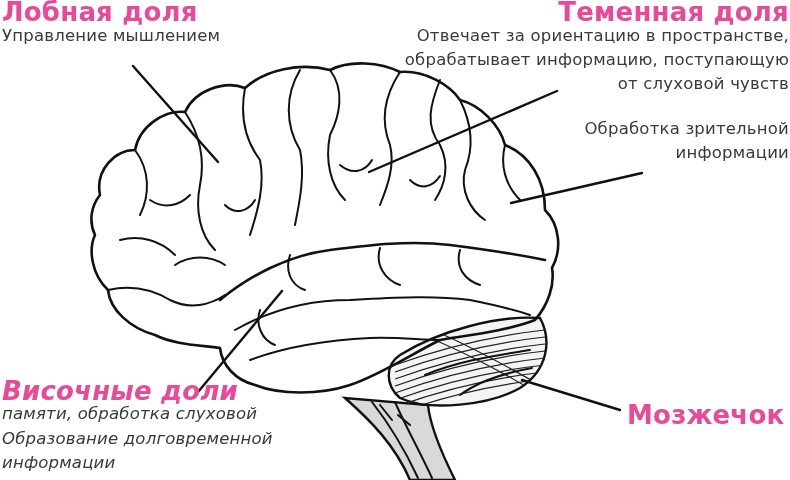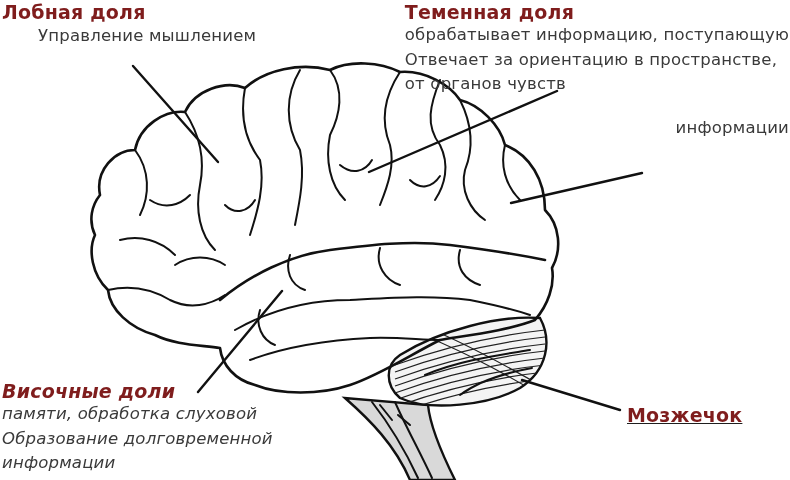--- a/index.html
+++ b/index.html
@@ -1,21 +1,21 @@
 <!DOCTYPE html>
 <html><head>
   <meta charset="utf-8">
   <style>
     html, body { margin:0; padding:0; background:#ffffff; }
     body { width:790px; height:480px; position:relative; overflow:hidden;
            font-family:"DejaVu Sans","Liberation Sans",sans-serif; color:#1e1e1e; }
     .label { position:absolute; }
-    .title { font-weight:bold; font-size:19px; letter-spacing:0.2px; line-height:22px; color:#7f1d1d; }
+    .title { font-weight:bold; font-size:26px; letter-spacing:0.2px; line-height:22px; color:#ec4899; }
     .desc { font-size:16.5px; line-height:24px; color:#3a3a3a; letter-spacing:0.2px; }
-    .right { }
+    .right { text-align:right; }
     #diagram { position:absolute; left:0; top:0; }
     .ol { fill:none; stroke:#111; stroke-width:2.6; stroke-linecap:round; stroke-linejoin:round; }
     .gy { fill:none; stroke:#111; stroke-width:2; stroke-linecap:round; }
     .leader { stroke:#111; stroke-width:2.4; stroke-linecap:round; }
     .stripe { fill:none; stroke:#222; stroke-width:1.2; }
   </style>
 </head>
 <body>
 
 <svg id="diagram" width="790" height="480" viewBox="0 0 790 480">
@@ -87,36 +87,37 @@
 
   <line class="leader" x1="133" y1="66" x2="218" y2="162"></line>
   <line class="leader" x1="557" y1="91" x2="369" y2="172"></line>
   <line class="leader" x1="642" y1="173" x2="511" y2="203"></line>
   <line class="leader" x1="282" y1="291" x2="198" y2="392"></line>
   <line class="leader" x1="522" y1="380" x2="620" y2="410"></line>
 </svg>
 
 <div class="label" style="left:2px; top:1px;">
   <div class="title">Лобная доля</div>
-  <div class="desc" style="margin-top:1px;margin-left:36px;">Управление мышлением</div>
+  <div class="desc" style="margin-top:1px;">Управление мышлением</div>
 </div>
 
 <div class="label right" style="right:1px; top:1px;">
   <div class="title">Теменная доля</div>
+  <div class="desc" style="margin-top:1px;">Отвечает за ориентацию в пространстве,</div>
   <div class="desc">обрабатывает информацию, поступающую</div>
-  <div class="desc" style="margin-top:1px;">Отвечает за ориентацию в пространстве,</div>
-  <div class="desc">от органов чувств</div>
+  <div class="desc">от слуховой чувств</div>
 </div>
 
 <div class="label right" style="right:1px; top:116px;">
+  <div class="desc" style="margin-top:1px;">Обработка зрительной</div>
   <div class="desc">информации</div>
 </div>
 
 <div class="label" style="left:2px; top:380px;font-style:italic;">
   <div class="title">Височные доли</div>
   <div class="desc">памяти, обработка слуховой</div>
   <div class="desc" style="margin-top:1px;">Образование долговременной</div>
   <div class="desc">информации</div>
 </div>
 
-<div class="label" style="left:627px; top:404px;text-decoration:underline;">
+<div class="label" style="left:627px; top:404px;">
   <div class="title">Мозжечок</div>
 </div>
 
 </body></html>

